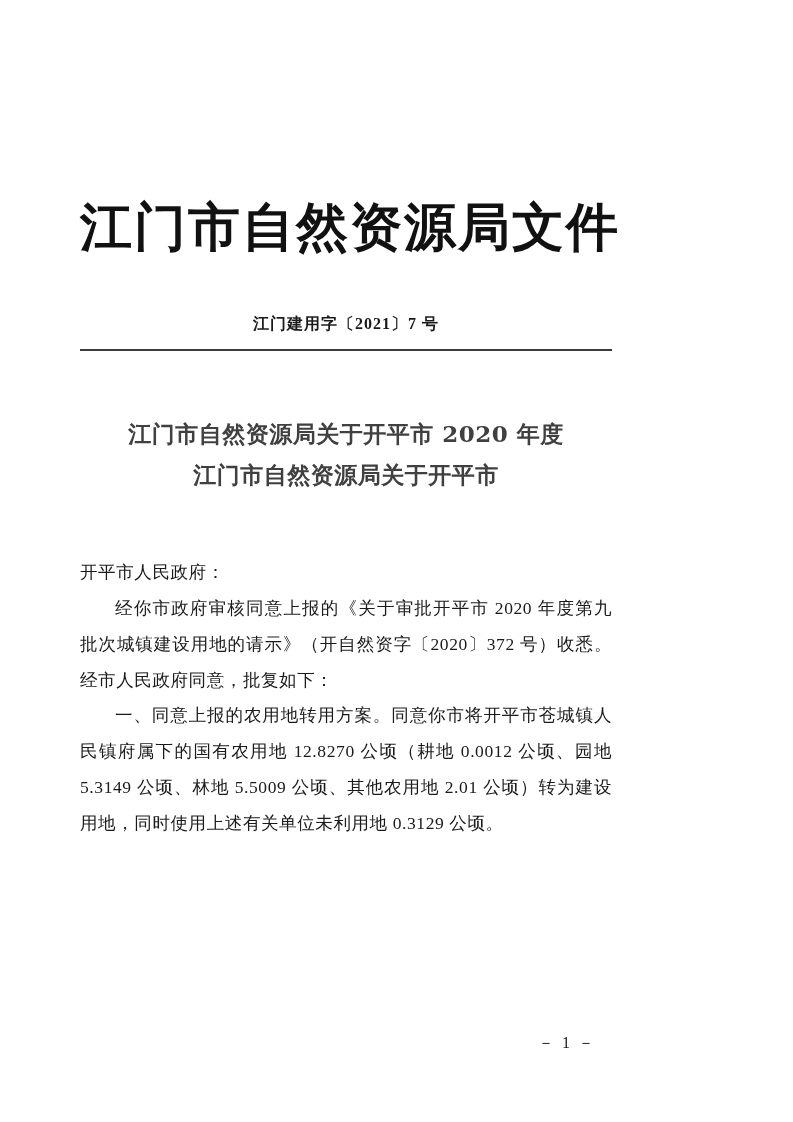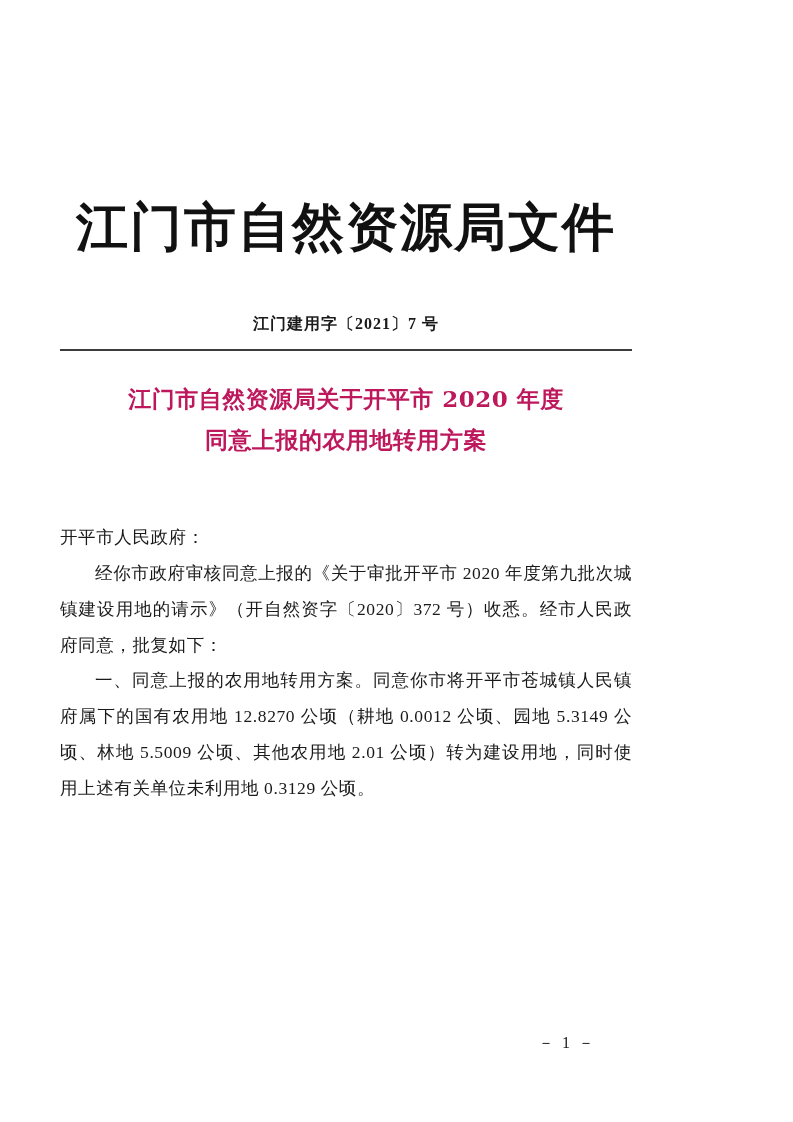--- a/index.html
+++ b/index.html
@@ -13,21 +13,21 @@
     font-family: "Liberation Serif", "DejaVu Serif", serif;
     color: #1a1a1a;
     position: relative;
     overflow: hidden;
   }
   .page {
     position: relative;
     width: 692px;
     height: 1122px;
     box-sizing: border-box;
-    padding: 0 60px;
+    padding: 0 80px;
   }
 
   
   .masthead {
     text-align: center;
     padding-top: 196px;
   }
   .masthead-title {
     font-family: "DejaVu Serif", "Liberation Serif", serif;
     font-weight: bold;
@@ -53,28 +53,28 @@
 
   .rule {
     margin-top: 14px;
     height: 2px;
     background: #3b3b3b;
     width: 100%;
   }
 
   
   .doc-title {
-    margin-top: 28px;
+    margin-top: 63px;
     text-align: center;
     font-family: "DejaVu Serif", "Liberation Serif", serif;
     font-weight: bold;
     font-size: 23px;
     line-height: 1.75;
     letter-spacing: 0.5px;
-    color: #be185d;
+    color: #404040;
   }
   .doc-title .line {
     display: block;
   }
 
   
   .body-text {
     margin-top: 60px;
     font-size: 17.5px;
     line-height: 2.05;
@@ -110,21 +110,21 @@
   </div>
 
   <div class="doc-number-wrap">
     <span class="doc-number">江门建用字〔2021〕7 号</span>
   </div>
 
   <div class="rule"></div>
 
   <div class="doc-title">
     <span class="line">江门市自然资源局关于开平市 2020 年度</span>
-    <span class="line">同意上报的农用地转用方案</span>
+    <span class="line">江门市自然资源局关于开平市</span>
   </div>
 
   <div class="body-text">
     <p>开平市人民政府：</p>
     <p class="indent">经你市政府审核同意上报的《关于审批开平市 2020 年度第九批次城镇建设用地的请示》（开自然资字〔2020〕372 号）收悉。经市人民政府同意，批复如下：</p>
     <p class="indent">一、同意上报的农用地转用方案。同意你市将开平市苍城镇人民镇府属下的国有农用地 12.8270 公顷（耕地 0.0012 公顷、园地 5.3149 公顷、林地 5.5009 公顷、其他农用地 2.01 公顷）转为建设用地，同时使用上述有关单位未利用地 0.3129 公顷。</p>
   </div>
 
   <div class="page-number">－ 1 －</div>
 

